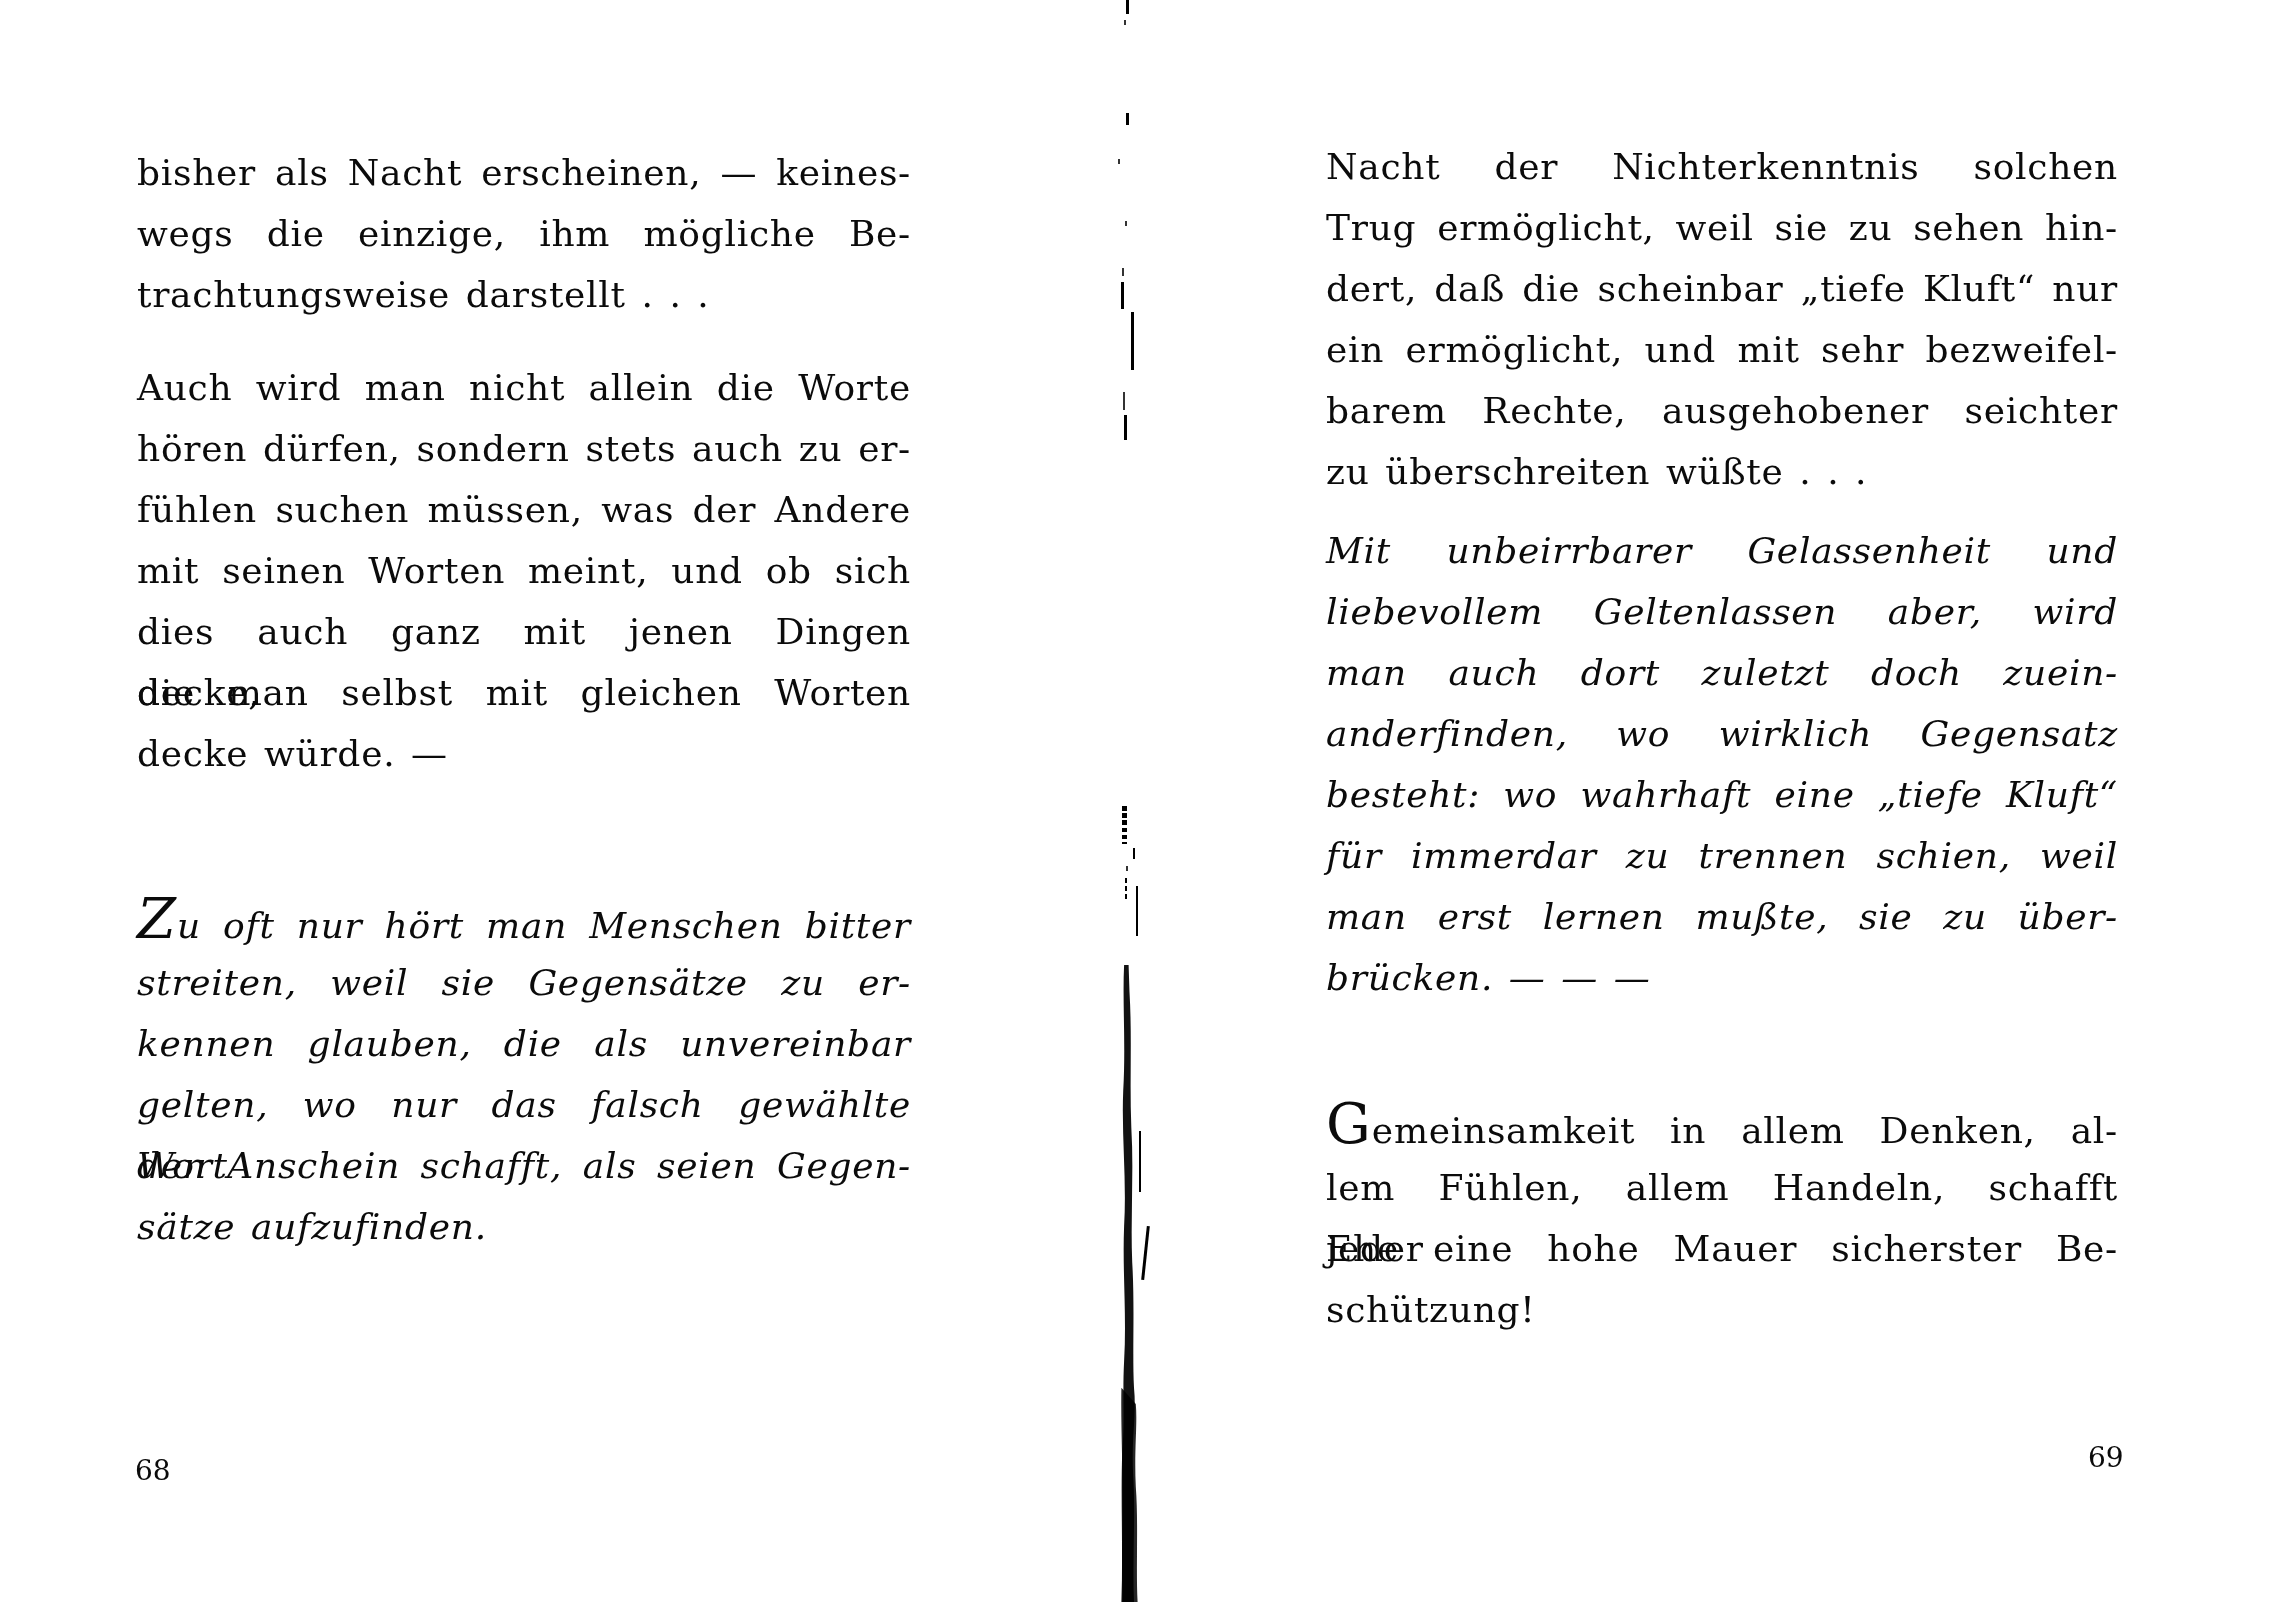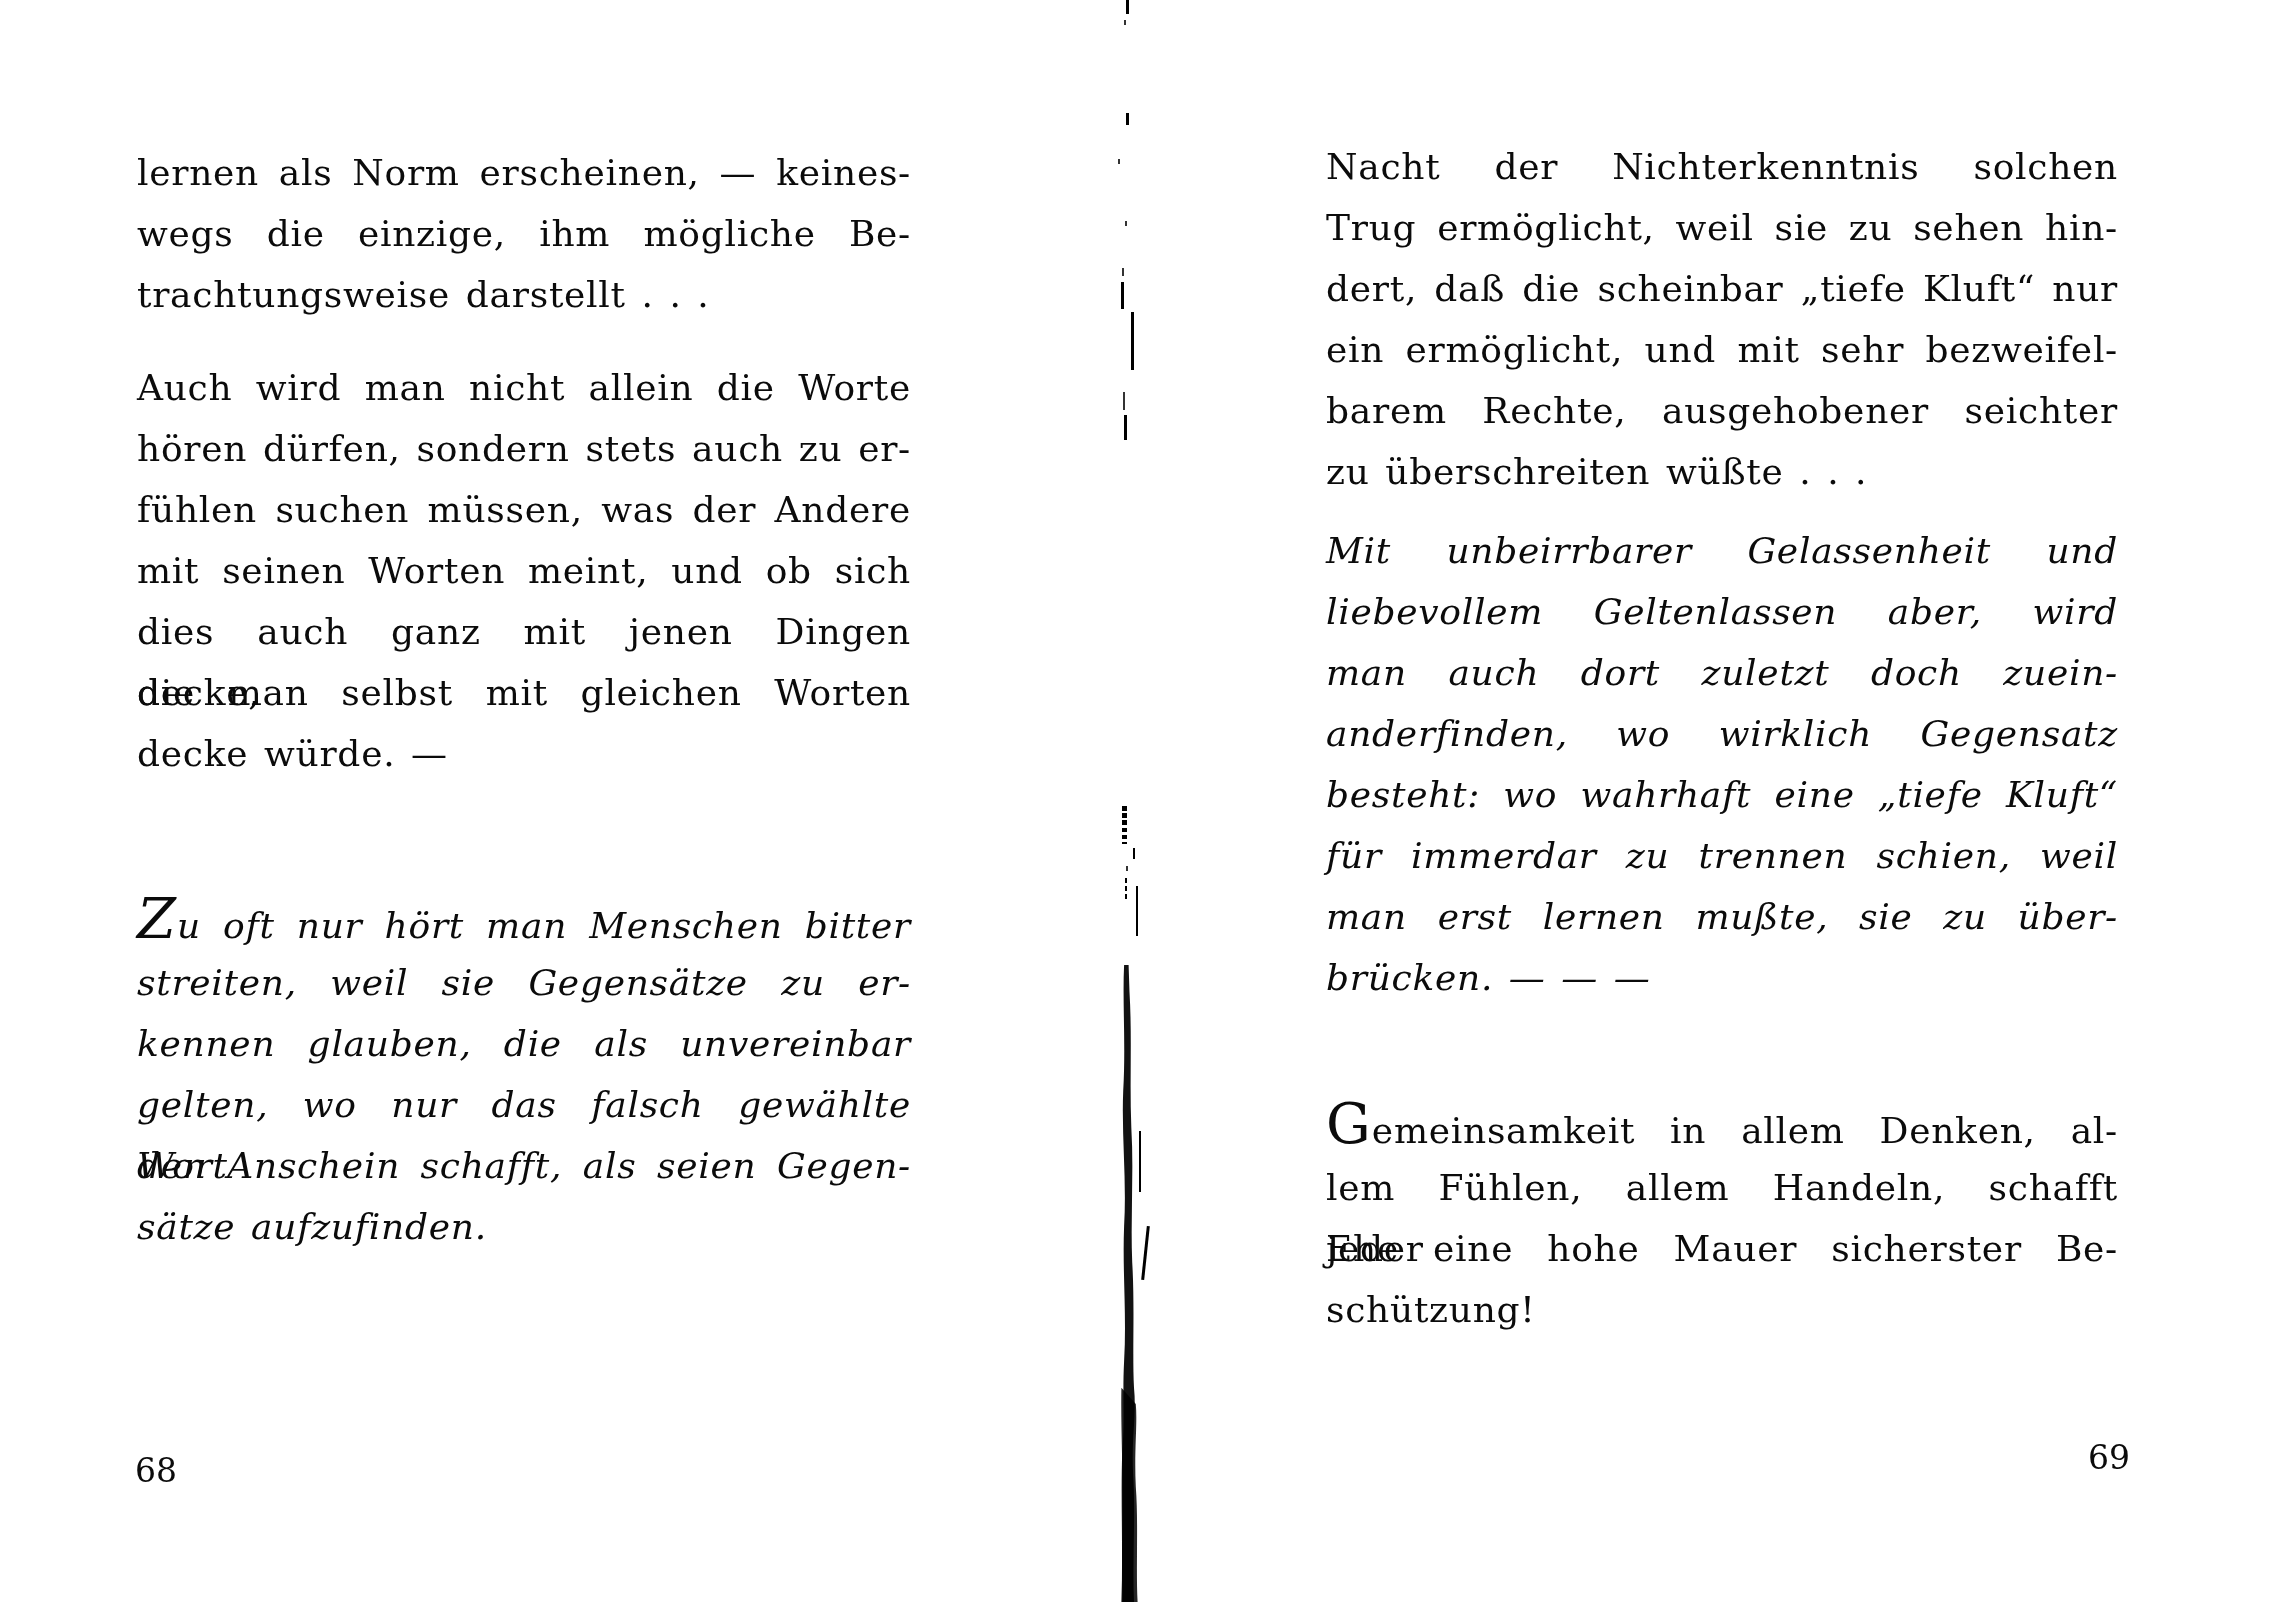--- a/index.html
+++ b/index.html
@@ -22,36 +22,36 @@
     text-align-last:justify;
   }
   .paragraph{margin:0;}
   .lp2{margin-top:31.5px;}
   .lp3{margin-top:107px;font-style:italic;}
   .lp4{margin-top:34px;}
   .rp2{margin-top:18px;font-style:italic;}
   .rp3{margin-top:88px;}
   .dropcap{font-size:56px;line-height:1;letter-spacing:0.02em;}
   .pagenum{
-    position:absolute;height:61px;line-height:61px;font-size:33px;
+    position:absolute;height:61px;line-height:61px;font-size:28px;
   }
   .pn-left{left:135px;top:1440px;}
   .pn-right{left:2088px;top:1427px;}
   
   .mark{position:absolute;background:#000;}
   .m-faint{background:#333;}
   .gutter-svg{position:absolute;left:1116px;top:965px;width:36px;height:637px;}
 </style>
 </head>
 <body>
 
 <div class="page-col col-left">
 
   <div class="paragraph">
-    <div class="line j">lernen als Norm erscheinen, — keines-</div>
+    <div class="line j">bisher als Nacht erscheinen, — keines-</div>
     <div class="line j">wegs die einzige, ihm mögliche Be-</div>
     <div class="line">trachtungsweise darstellt . . .</div>
   </div>
 
   <div class="paragraph lp2">
     <div class="line j">Auch wird man nicht allein die Worte</div>
     <div class="line j">hören dürfen, sondern stets auch zu er-</div>
     <div class="line j">fühlen suchen müssen, was der Andere</div>
     <div class="line j">mit seinen Worten meint, und ob sich</div>
     <div class="line j">dies auch ganz mit jenen Dingen decke,</div>

